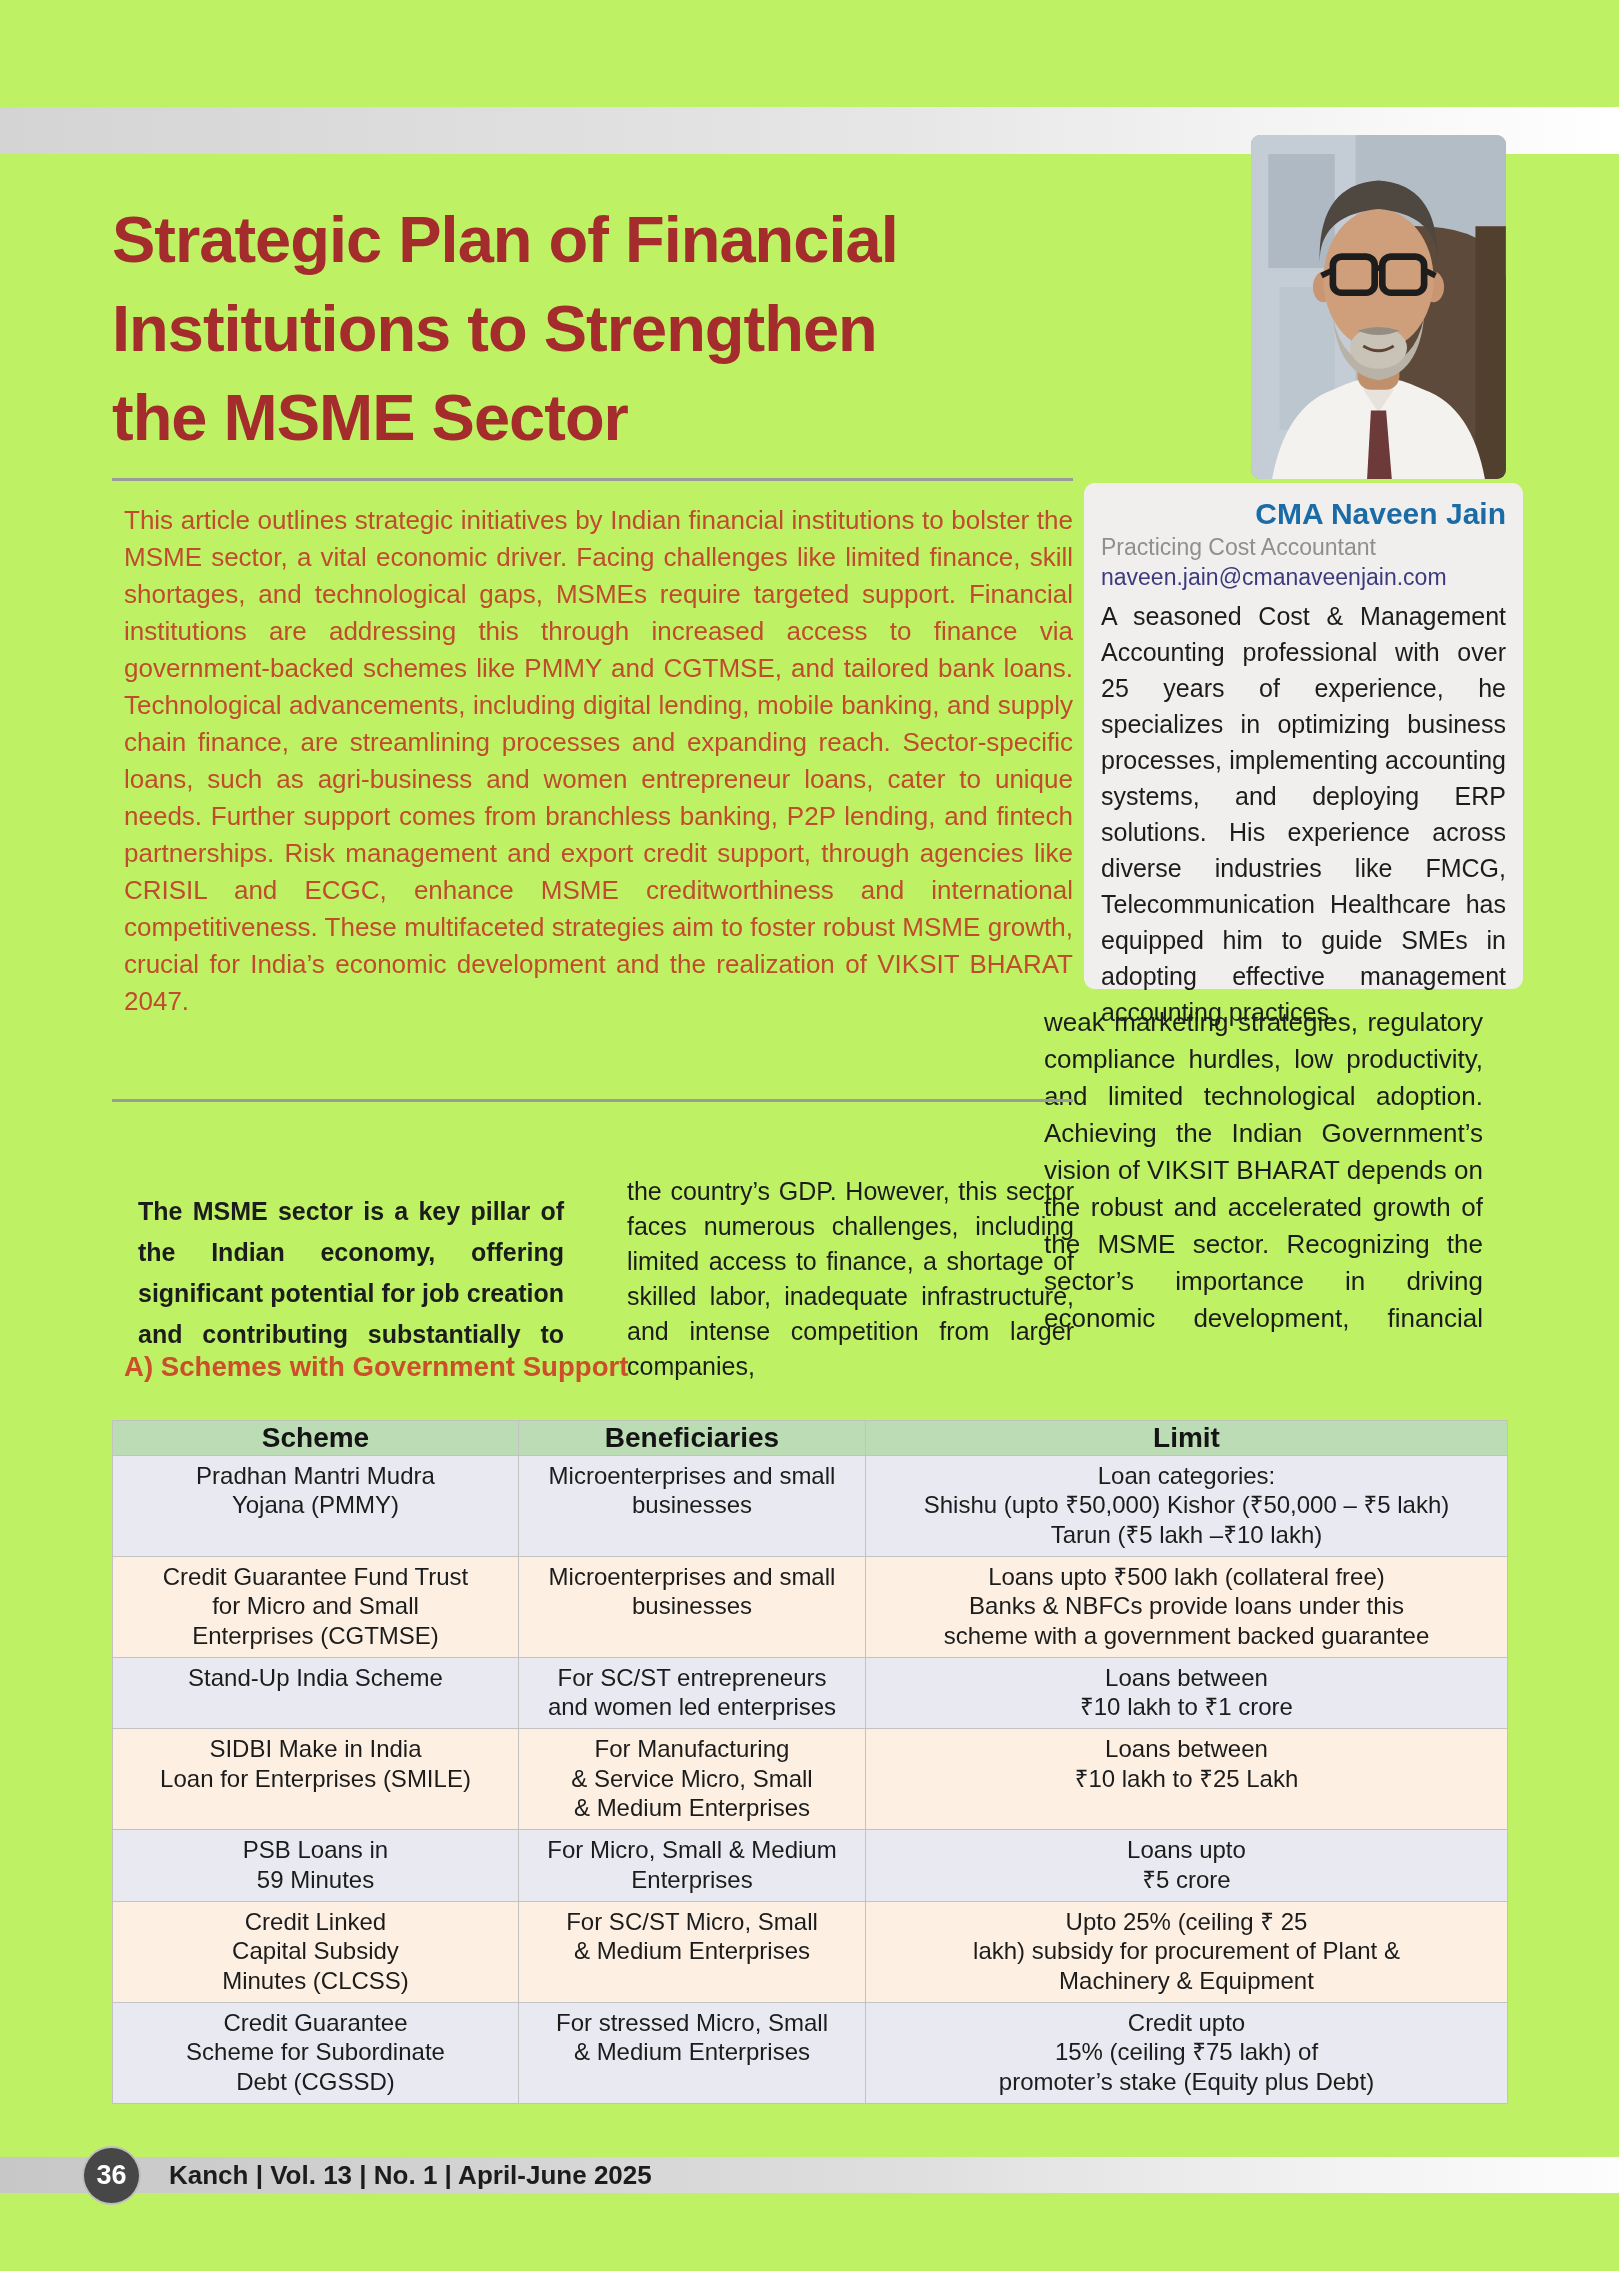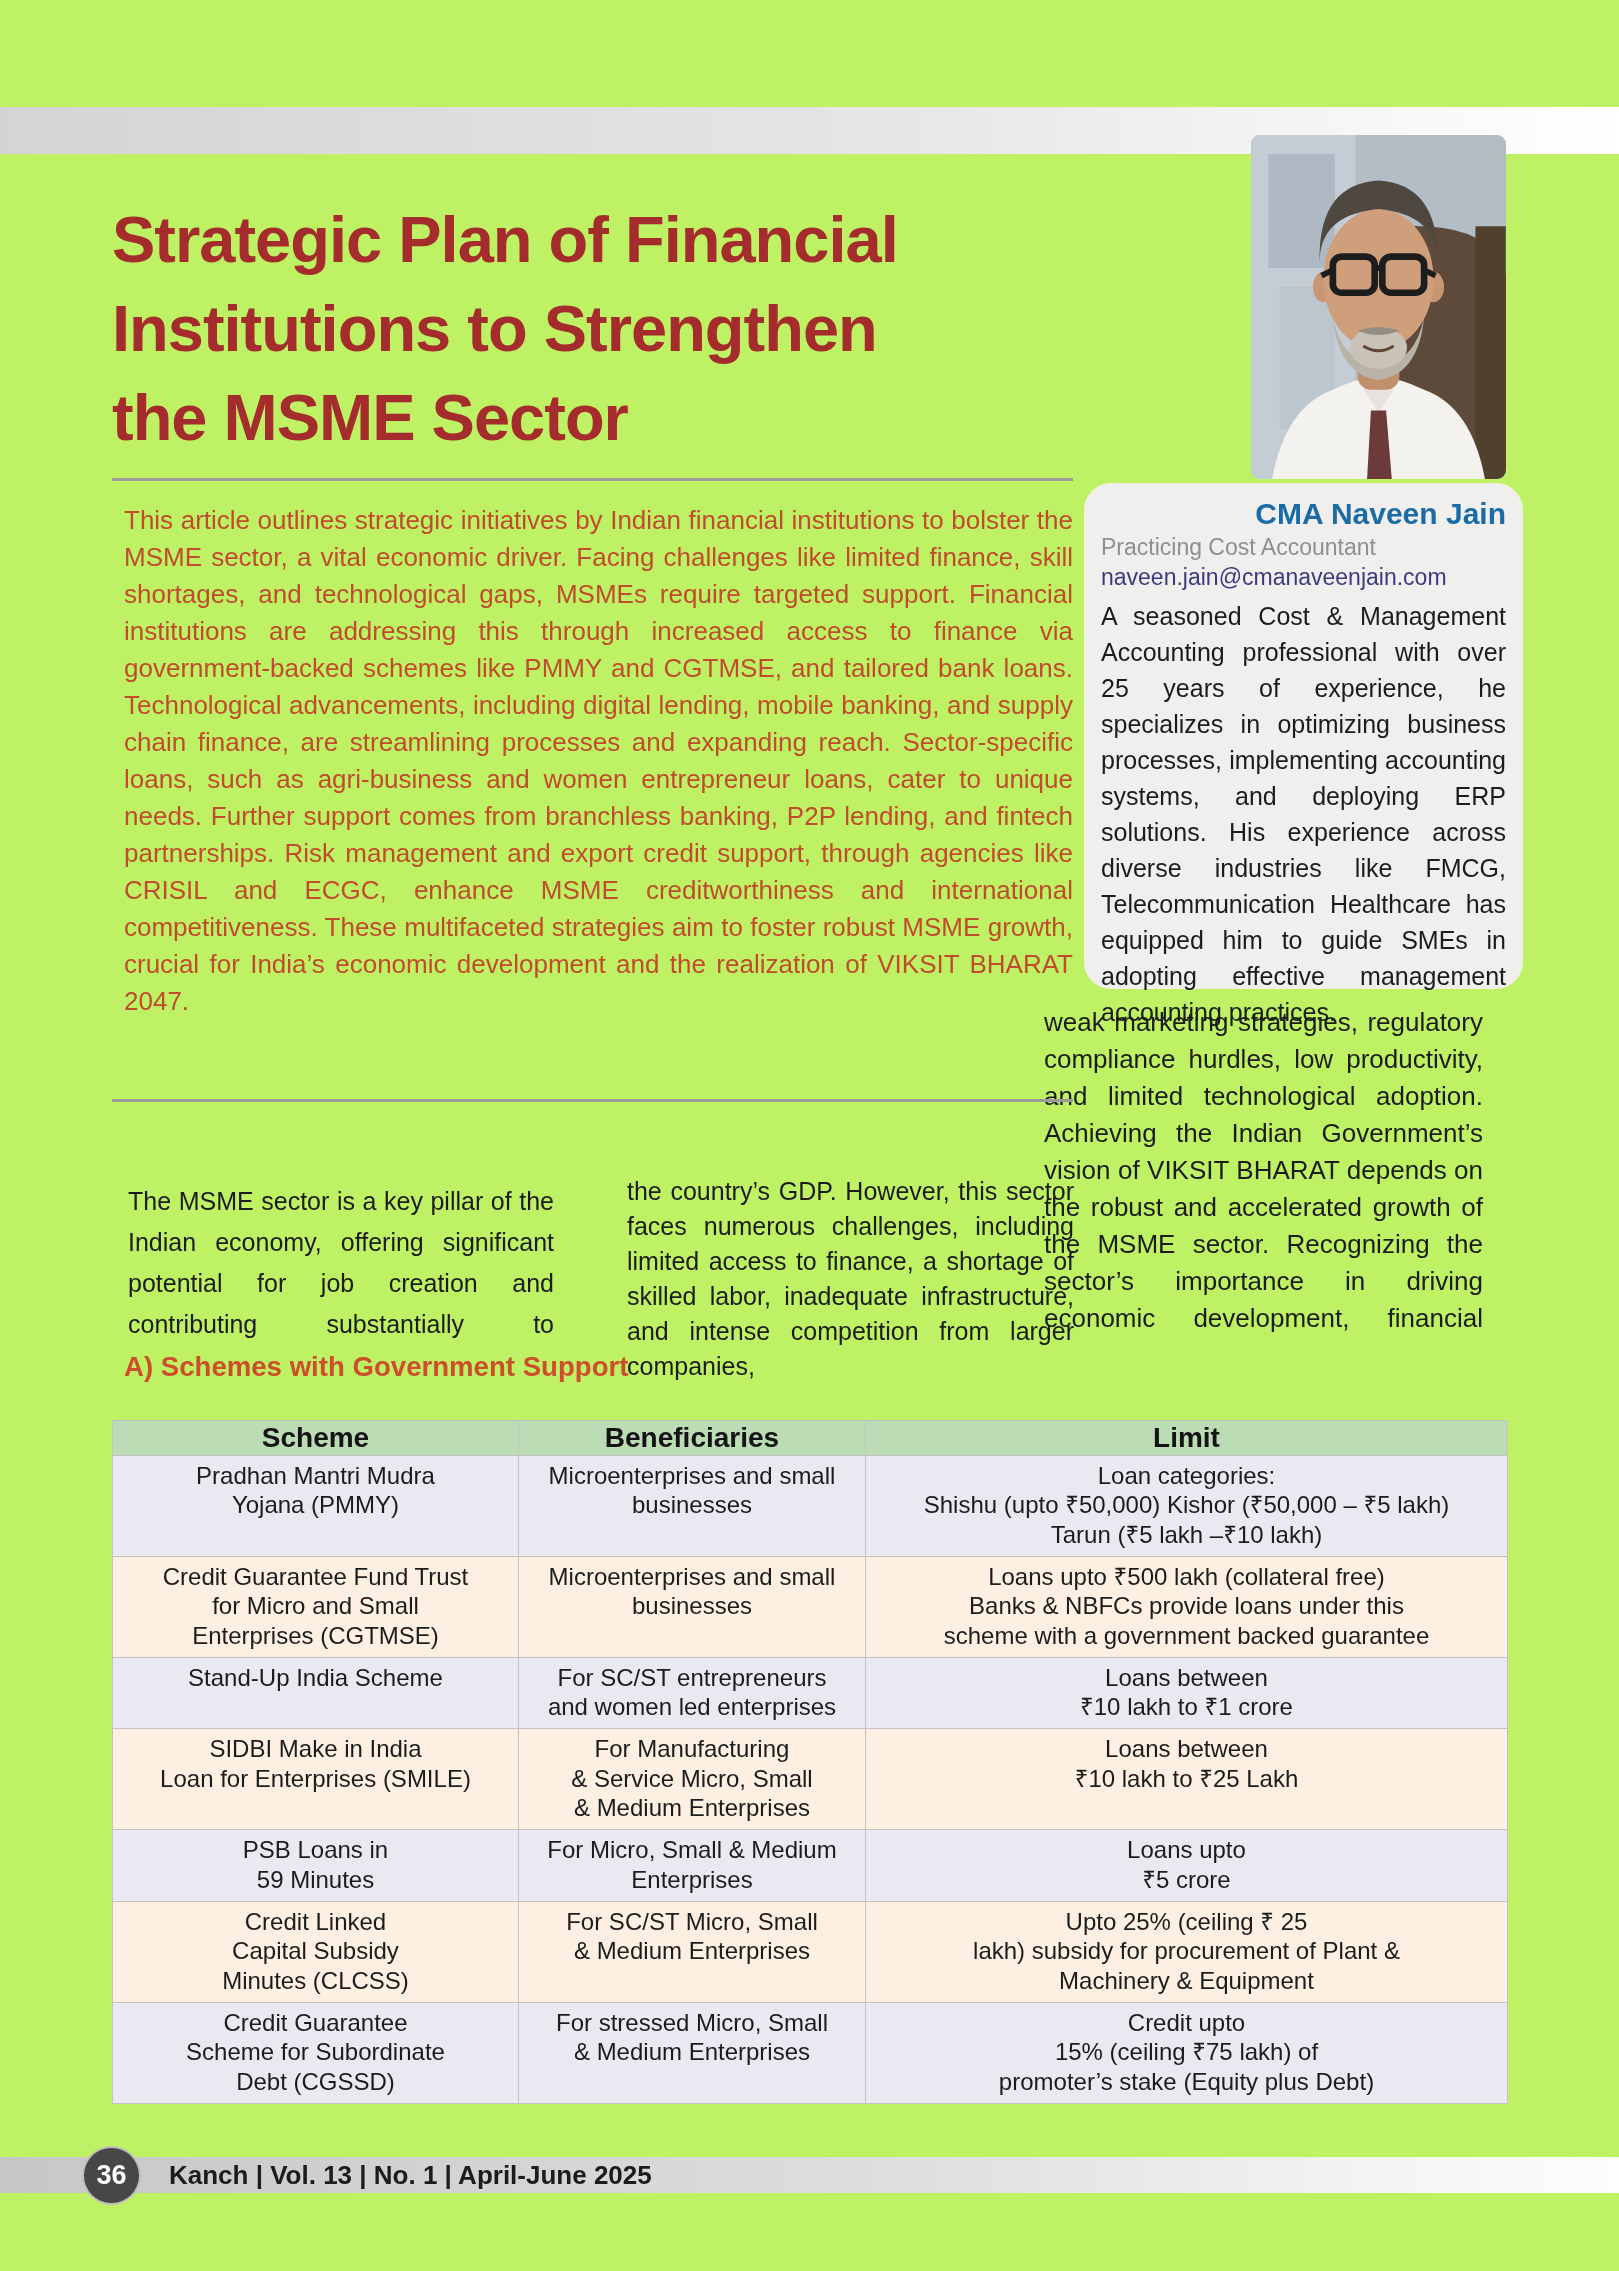--- a/index.html
+++ b/index.html
@@ -27,21 +27,21 @@
   .abstract{
     position:absolute;left:124px;top:502px;width:949px;
     font-size:26px;line-height:37px;color:#c04b2d;
     text-align:justify;
   }
   .abstract-divider{
     position:absolute;left:112px;top:1099px;width:961px;height:2.9px;background:#9b9b9b;
   }
   .author-card{
     position:absolute;left:1084px;top:483px;width:439px;height:506px;
-    background:#f0efee;border-radius:27px;box-sizing:border-box;
+    background:#f0efee;border-radius:11px;box-sizing:border-box;
     padding:13.3px 17px 11.4px 17px;
   }
   .author-name{font-size:30px;font-weight:bold;color:#1b6ba7;text-align:right;line-height:36px;}
   .author-role{font-size:23px;color:#8f8f8f;text-align:left;line-height:30px;}
   .author-email{font-size:23px;color:#3c3a7e;line-height:30px;margin-bottom:5.7px;}
   .author-bio{
     font-size:25px;line-height:36px;color:#1c1c1c;text-align:justify;
   }
   .right-column-text{
     position:absolute;left:1044px;top:1004px;width:439px;
@@ -149,21 +149,21 @@
     <div class="author-role">Practicing Cost Accountant</div>
     <div class="author-email">naveen.jain@cmanaveenjain.com</div>
     <div class="author-bio">A seasoned Cost &amp; Management Accounting professional with over 25 years of experience, he specializes in optimizing business processes, implementing accounting systems, and deploying ERP solutions. His experience across diverse industries like FMCG, Telecommunication Healthcare has equipped him to guide SMEs in adopting effective management accounting practices.</div>
   </div>
 
   <p class="right-column-text" style="margin:0;">weak marketing strategies, regulatory compliance hurdles, low productivity, and limited technological adoption. Achieving the Indian Government’s vision of VIKSIT BHARAT depends on the robust and accelerated growth of the MSME sector. Recognizing the sector’s importance in driving economic development, financial</p>
 
   <div class="abstract-divider"></div>
 
 
-  <p class="intro-col-1" style="margin:4px;">The MSME sector is a key pillar of the Indian economy, offering significant potential for job creation and contributing substantially to</p>
+  <p class="intro-col-1" style="margin:14px;font-weight:bold;">The MSME sector is a key pillar of the Indian economy, offering significant potential for job creation and contributing substantially to</p>
   <p class="intro-col-2" style="margin:4px;">the country’s GDP. However, this sector faces numerous challenges, including limited access to finance, a shortage of skilled labor, inadequate infrastructure, and intense competition from larger companies,</p>
 
   <h3 class="schemes-heading" style="margin:0;">A) Schemes with Government Support</h3>
 
   <table class="schemes-table">
     <colgroup>
       <col class="col-scheme">
         <col class="col-beneficiaries">
         <col class="col-limit">
     </colgroup>

